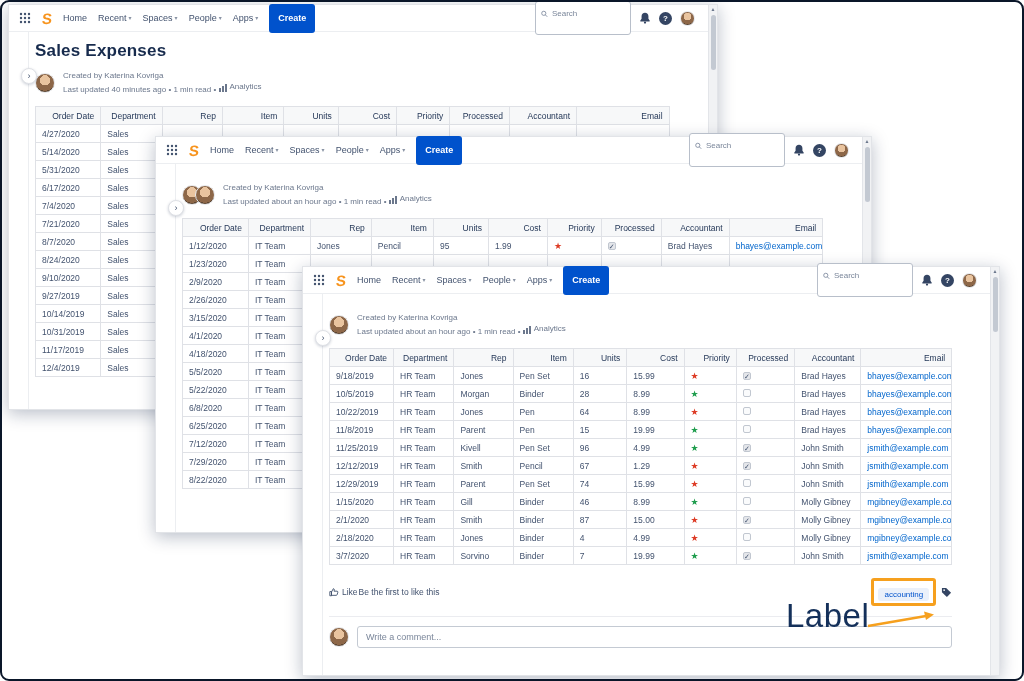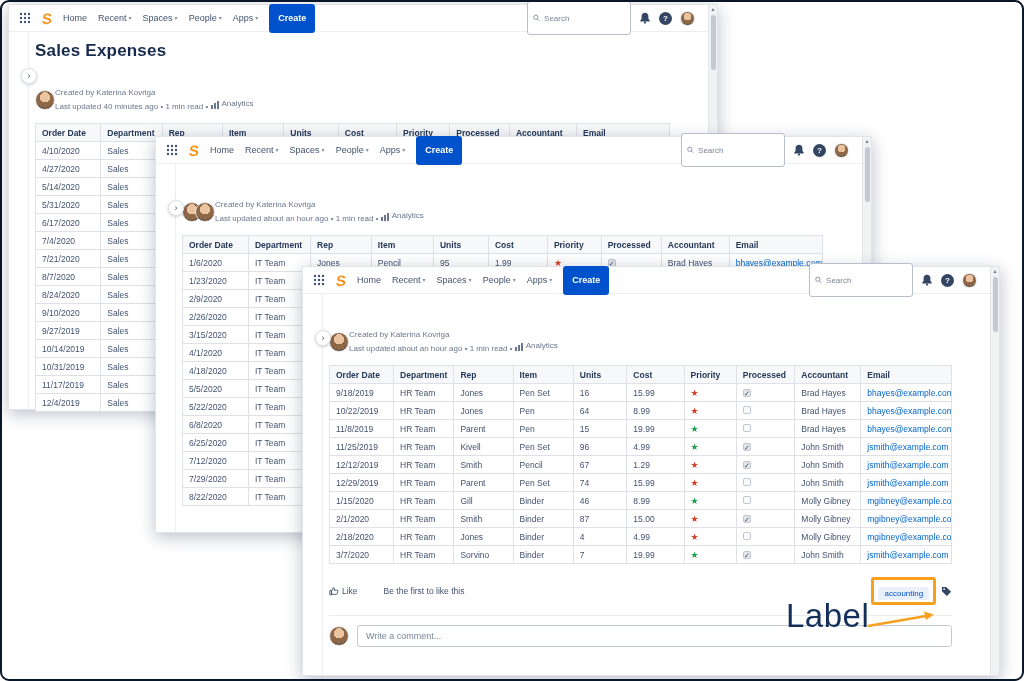--- a/index.html
+++ b/index.html
@@ -43,22 +43,22 @@
     transform: skewX(-6deg); display:inline-block; line-height:1;
   }
   .nav-item { font-size:9px; color:#42526e; white-space:nowrap; cursor:default; }
   .nav-item .chev { font-size:6px; color:#8993a4; margin-left:2px; vertical-align:1px; }
   .create-btn {
     background:#0052cc; color:#fff; font-size:9px; font-weight:bold;
     border:none; border-radius:3px; padding:10px 9px; line-height:1;
   }
   .nav-right { margin-left:auto; display:flex; align-items:center; gap:8px; padding-right:8px; }
   .searchbox {
-    display:flex; align-items:center; gap:4px;
-    width:104px; height:16px;
+    display:flex; align-items:flex-end; gap:4px;
+    width:96px; height:16px;
     border:1px solid #b8bfca; border-radius:3px;
     padding:16px 5px; background:#fff;
   }
   .searchbox input {
     border:none; outline:none; width:100%;
     font-size:8px; color:#42526e; font-family:"Liberation Sans",sans-serif;
   }
   .searchbox input::placeholder { color:#7a869a; }
   .help-circle {
     width:13px; height:13px; border-radius:50%;
@@ -86,53 +86,53 @@
   }
   .expand-btn {
     position:absolute; left:12px; top:36px; z-index:2;
     width:16px; height:16px; border-radius:50%;
     background:#fff; border:1px solid #dfe1e6;
     box-shadow:0 1px 3px rgba(9,30,66,.2);
     font-size:9px; color:#42526e; line-height:14px; text-align:center;
   }
   .main { margin-left:20px; padding:9px 14px 0 6px; }
   .page-title { font-size:17px; font-weight:bold; color:#172b4d; letter-spacing:.2px; }
-  .byline { display:flex; align-items:center; margin-top:26px; }
+  .byline { display:flex; align-items:center; gap:8px; margin-top:9px; }
   .byline-avatars { display:flex; }
   .byline-avatars .avatar { width:20px; height:20px; }
   .byline-avatars .avatar + .avatar { margin-left:-7px; }
   .byline-text { font-size:8px; color:#6b778c; line-height:11px; }
   .analytics-wrap { display:inline-flex; align-items:flex-end; gap:3px; }
 
   table.expenses {
     margin-top:11px; width:95%;
     border-collapse:collapse; table-layout:fixed;
   }
   table.expenses th, table.expenses td {
     border:1px solid #dfe1e6;
     font-size:8.5px; text-align:left;
     padding:0 6px; height:18px;
     white-space:nowrap; overflow:hidden;
   }
-  table.expenses th { background:#f7f8f9; color:#253858; font-weight:bold; }
+  table.expenses th { background:#f7f8f9; color:#253858; font-weight:normal;text-align:right; }
   table.expenses td { color:#42526e; background:#fff; }
   .star { font-size:9px; }
   .star.red { color:#dd3b25; }
   .star.green { color:#1f9d4d; }
   .checkbox {
     display:inline-block; width:8px; height:8px;
     border:1px solid #c1c7d0; border-radius:2px; background:#fafbfc;
     font-size:7px; line-height:7px; color:#42526e; text-align:center;
   }
   .checkbox.checked { background:#e4e6ea; }
   .email-link { color:#0065cc; }
 
   
   .page-footer { width:95%; margin-top:13px; display:flex; align-items:center; }
-  .like-group { display:flex; align-items:center; gap:26px; }
+  .like-group { display:flex; align-items:center; gap:1px; }
   .like-btn { display:flex; align-items:center; gap:3px; font-size:8.5px; color:#42526e; }
   .like-hint { font-size:8.5px; color:#42526e; }
   .label-group { margin-left:auto; display:flex; align-items:center; gap:5px; }
   .label-highlight {
     border:3px solid #f6a01e; border-radius:3px; padding:2px 4px;
   }
   .label-lozenge {
     background:#eaf0fa; color:#0052cc; font-size:8px;
     padding:2px 6px; border-radius:3px;
   }
@@ -242,32 +242,20 @@
           <th>Units</th>
           <th>Cost</th>
           <th>Priority</th>
           <th>Processed</th>
           <th>Accountant</th>
           <th>Email</th>
         </tr>
           </thead>
         <tbody>
             <tr>
-              <td>4/10/2020</td>
-              <td>Sales</td>
-              <td>Andrews</td>
-              <td>Pencil</td>
-              <td>66</td>
-              <td>1.99</td>
-              <td><span class="star red">★</span></td>
-              <td><span class="checkbox"></span></td>
-              <td>Brad Hayes</td>
-              <td><span class="email-link">bhayes@example.com</span></td>
-            </tr>
-            <tr>
               <td>4/27/2020</td>
               <td>Sales</td>
               <td></td>
               <td></td>
               <td></td>
               <td></td>
               <td></td>
               <td></td>
               <td></td>
               <td></td>
@@ -523,21 +511,21 @@
           <th>Units</th>
           <th>Cost</th>
           <th>Priority</th>
           <th>Processed</th>
           <th>Accountant</th>
           <th>Email</th>
         </tr>
           </thead>
         <tbody>
             <tr>
-              <td>1/6/2020</td>
+              <td>1/12/2020</td>
               <td>IT Team</td>
               <td>Jones</td>
               <td>Pencil</td>
               <td>95</td>
               <td>1.99</td>
               <td><span class="star red">★</span></td>
               <td><span class="checkbox checked">✓</span></td>
               <td>Brad Hayes</td>
               <td><span class="email-link">bhayes@example.com</span></td>
             </tr>
@@ -803,20 +791,32 @@
               <td>Jones</td>
               <td>Pen Set</td>
               <td>16</td>
               <td>15.99</td>
               <td><span class="star red">★</span></td>
               <td><span class="checkbox checked">✓</span></td>
               <td>Brad Hayes</td>
               <td><span class="email-link">bhayes@example.com</span></td>
             </tr>
             <tr>
+              <td>10/5/2019</td>
+              <td>HR Team</td>
+              <td>Morgan</td>
+              <td>Binder</td>
+              <td>28</td>
+              <td>8.99</td>
+              <td><span class="star green">★</span></td>
+              <td><span class="checkbox"></span></td>
+              <td>Brad Hayes</td>
+              <td><span class="email-link">bhayes@example.com</span></td>
+            </tr>
+            <tr>
               <td>10/22/2019</td>
               <td>HR Team</td>
               <td>Jones</td>
               <td>Pen</td>
               <td>64</td>
               <td>8.99</td>
               <td><span class="star red">★</span></td>
               <td><span class="checkbox"></span></td>
               <td>Brad Hayes</td>
               <td><span class="email-link">bhayes@example.com</span></td>

